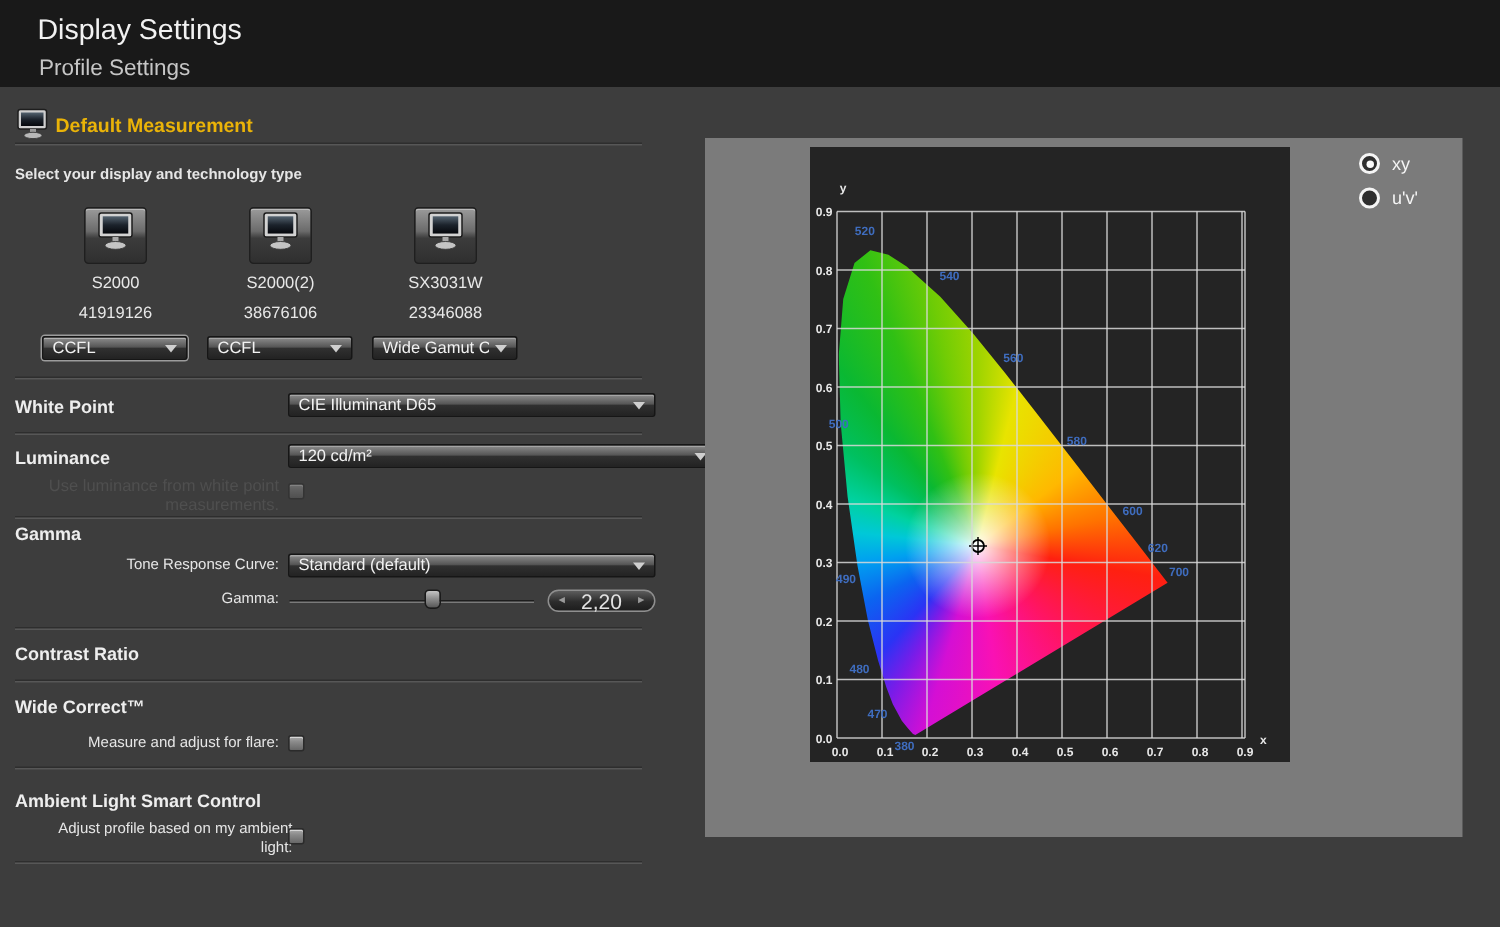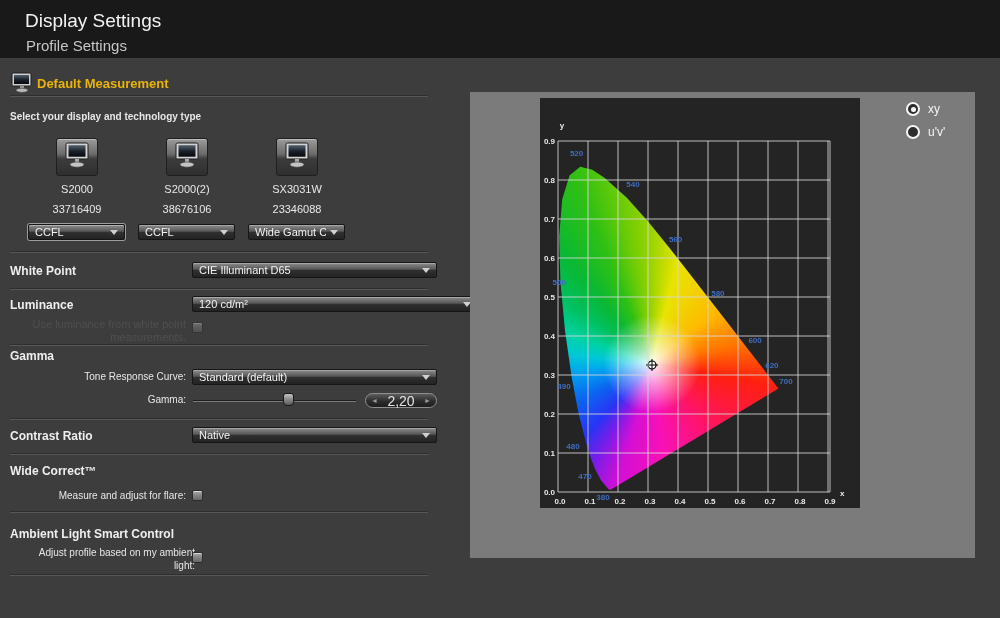--- a/index.html
+++ b/index.html
@@ -123,21 +123,21 @@
     <span>
       <svg width="28" height="27" viewBox="0 0 28 27">
         <rect x="3" y="1" width="22" height="16" rx="1.5" fill="#d2d2d2" stroke="#1c1c1c"></rect>
         <rect x="5.5" y="3.2" width="17" height="11.5" fill="url(#scr)"></rect>
         <rect x="12" y="17" width="4" height="3" fill="#a8a8a8"></rect>
         <ellipse cx="14" cy="22.6" rx="7" ry="2.6" fill="#c4c4c4" stroke="#3a3a3a" stroke-width="0.6"></ellipse>
       </svg>
     </span>
   </div>
   <div class="mon-name" style="left:22px;top:183px;">S2000</div>
-  <div class="mon-name" style="left:22px;top:203px;">33716409</div>
+  <div class="mon-name" style="left:22px;top:203px;">41919126</div>
   <div class="dd focused" style="left:28px;top:224px;width:97px;">
     <span class="dd-text">CCFL</span>
     <span class="dd-arrow"></span>
   </div>
 
   <div class="mon-btn" style="left:166px;top:138px;">
     <span>
       <svg width="28" height="27" viewBox="0 0 28 27">
         <rect x="3" y="1" width="22" height="16" rx="1.5" fill="#d2d2d2" stroke="#1c1c1c"></rect>
         <rect x="5.5" y="3.2" width="17" height="11.5" fill="url(#scr)"></rect>
@@ -201,24 +201,20 @@
   <div class="slider-thumb" id="gamma-thumb" style="left: 282.54px; top: 393px;"></div>
   <div class="spin" style="left:365px;top:393px;">
     <span class="spin-arrow">◄</span>
     <span class="spin-val">2,20</span>
     <span class="spin-arrow">►</span>
   </div>
 
   <div class="sep" style="left:10px;top:418px;width:418px;"></div>
 
   <div class="label-bold" style="left:10px;top:429px;">Contrast Ratio</div>
-  <div class="dd" style="left:192px;top:427px;width:245px;">
-    <span class="dd-text">Native</span>
-    <span class="dd-arrow"></span>
-  </div>
 
   <div class="sep" style="left:10px;top:453px;width:418px;"></div>
 
   <div class="label-bold" style="left:10px;top:464px;">Wide Correct™</div>
   <div class="label-sm right-align" style="left:25px;top:490px;width:161px;">Measure and adjust for flare:</div>
   <span class="cb" style="left:192px;top:490px;"></span>
 
   <div class="sep" style="left:10px;top:511px;width:418px;"></div>
 
   <div class="label-bold" style="left:10px;top:527px;">Ambient Light Smart Control</div>

